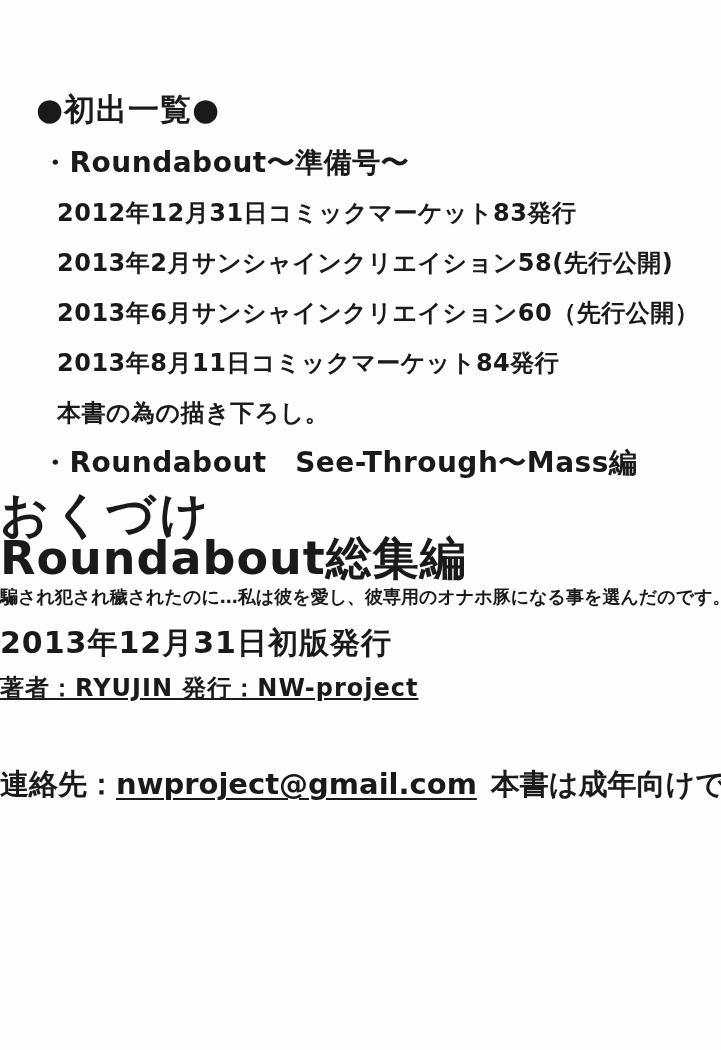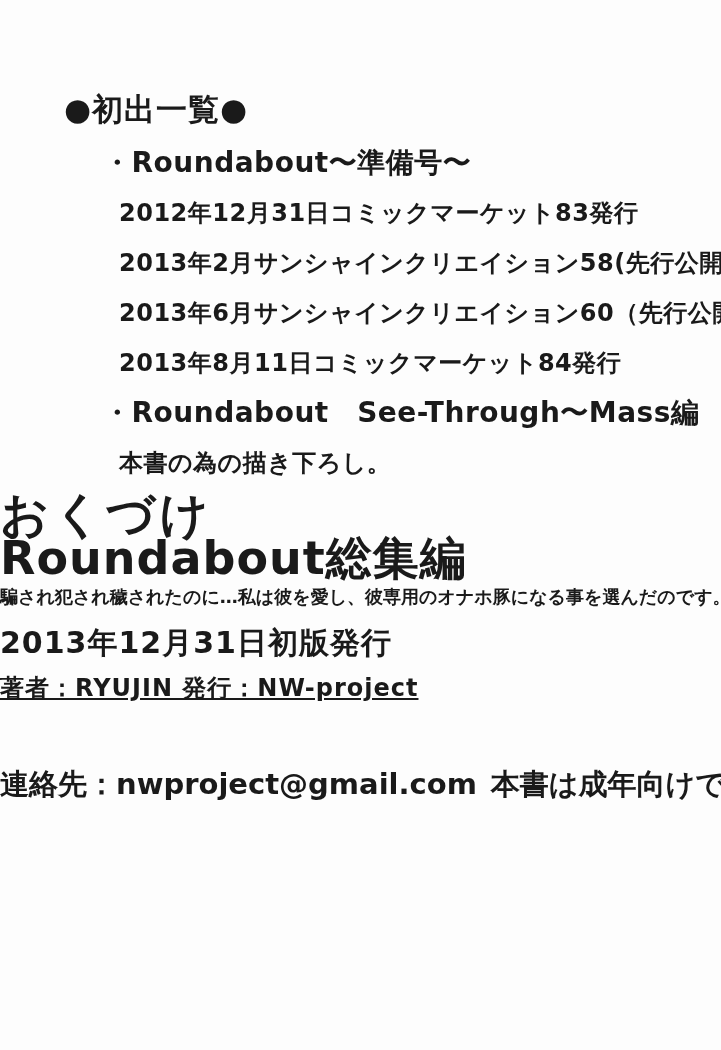--- a/index.html
+++ b/index.html
@@ -12,31 +12,30 @@
     width: 721px;
     height: 1050px;
     background: #fdfdfd;
     color: #1a1a1a;
     font-family: "DejaVu Sans", "Liberation Sans", sans-serif;
     font-weight: bold;
     overflow: hidden;
   }
   
   .pub {
-    padding: 90px 0 0 64px;
+    padding: 90px 0 0 36px;
   }
   .pub-heading {
     font-size: 31px;
     line-height: 38px;
     letter-spacing: 1px;
     white-space: nowrap;
   }
   .pub-lines {
     margin-top: 10px;
-    margin-left: 34px;
   }
   .line {
     height: 50px;
     line-height: 50px;
     font-size: 28px;
     white-space: nowrap;
     letter-spacing: 0.5px;
   }
   .entry-title { margin-left: 5px; }
   .entry-detail { margin-left: 21px; font-size: 24px; }
@@ -73,20 +72,21 @@
     letter-spacing: 1px;
     text-decoration: underline;
   }
   .c-contact {
     font-size: 29px;
     line-height: 36px;
     margin-top: 60px;
     white-space: nowrap;
   }
   .email {
+    text-decoration: underline;
     text-decoration-thickness: 2px;
     text-underline-offset: 4px;
     margin-top: 48px;
   }
   .rating { margin-left: 14px; }
 </style>
 </head>
 <body>
 
 <div class="page">
@@ -97,22 +97,22 @@
     <div class="pub-lines">
 
       <div class="line entry-title">・Roundabout〜準備号〜</div>
       <div class="line entry-detail">2012年12月31日コミックマーケット83発行</div>
 
       <div class="line entry-detail">2013年2月サンシャインクリエイション58(先行公開)</div>
 
       <div class="line entry-detail">2013年6月サンシャインクリエイション60（先行公開）</div>
       <div class="line entry-detail">2013年8月11日コミックマーケット84発行</div>
 
+      <div class="line entry-detail">本書の為の描き下ろし。</div>
       <div class="line entry-title">・Roundabout　See-Through〜Mass編</div>
-      <div class="line entry-detail">本書の為の描き下ろし。</div>
     </div>
   </div>
 
   <div class="colophon">
     <div class="c-title">おくづけ</div>
     <div class="c-book">Roundabout総集編</div>
     <div class="c-tagline">騙され犯され穢されたのに…私は彼を愛し、彼専用のオナホ豚になる事を選んだのです。</div>
     <div class="c-edition">2013年12月31日初版発行</div>
     <div class="c-credits">著者：RYUJIN 発行：NW-project</div>
 

